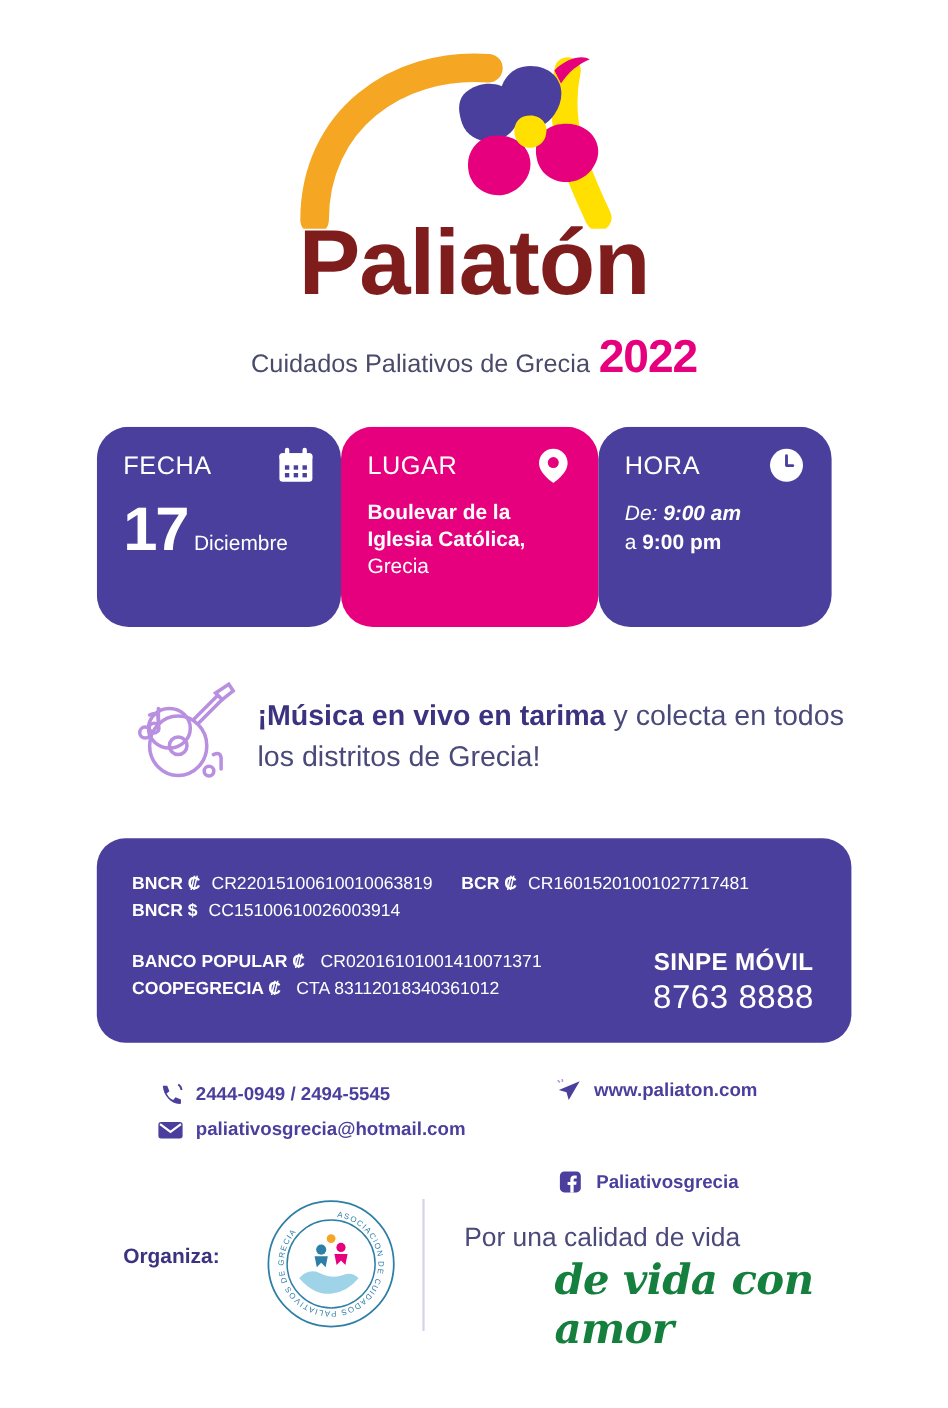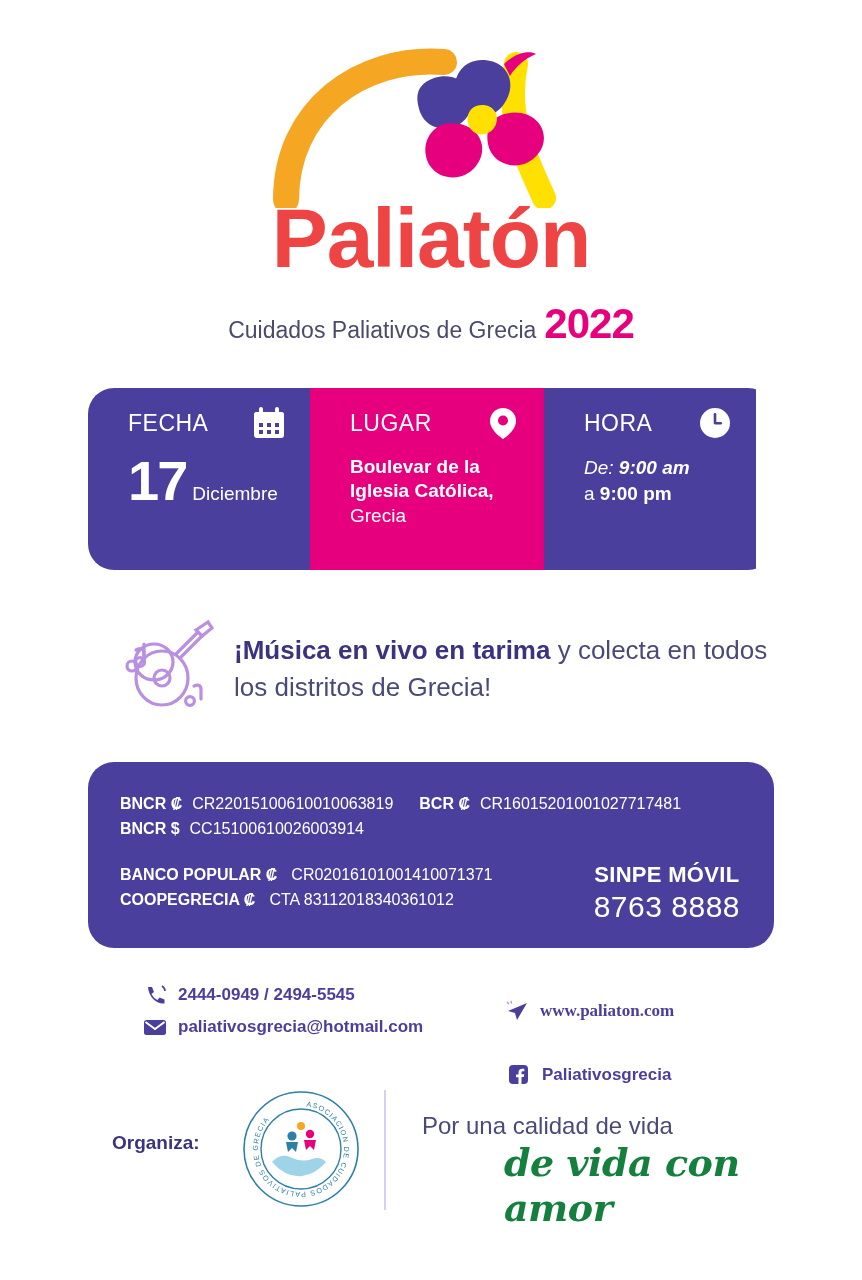--- a/index.html
+++ b/index.html
@@ -33,21 +33,21 @@
   }
   .brand-title {
     position: absolute;
     top: 148px;
     left: 0;
     width: 862px;
     text-align: center;
     font-size: 84px;
     font-weight: bold;
     letter-spacing: -1px;
-    color: #ef4444;
+    color: #7f1d1d;
     line-height: 1;
   }
   .brand-sub-row {
     position: absolute;
     top: 252px;
     left: 0;
     width: 862px;
     text-align: center;
     white-space: nowrap;
   }
@@ -71,23 +71,24 @@
     top: 388px;
     left: 88px;
     width: 686px;
     height: 182px;
     display: flex;
     border-radius: 26px;
     overflow: hidden;
   }
   .info-cell {
     position: relative;
-    padding: 22px 24px 0 40px;
+    padding: 22px 24px 0 24px;
     box-sizing: border-box;
     color: #ffffff;
+    border-radius: 29px;
   }
   .cell-fecha { width: 222px; background: #4a3f9c; }
   .cell-lugar { width: 234px; background: #e6007e; }
   .cell-hora  { width: 212px; background: #4a3f9c; }
 
   .cell-title {
     font-size: 23px;
     letter-spacing: 0.5px;
     font-weight: normal;
   }
@@ -228,21 +229,21 @@
     align-items: center;
   }
   .contact-item span.ic {
     width: 26px;
     height: 22px;
     margin-right: 10px;
     display: inline-block;
   }
   .c-phone { left: 0;   top: 4px; }
   .c-mail  { left: 0;   top: 36px; }
-  .c-web   { left: 362px; top: 20px; font-family: Liberation Serif, serif; }
+  .c-web   { left: 362px; top: 0; }
   .c-fb    { left: 364px; top: 36px; margin-top: 48px; }
 
   
   .footer {
     position: absolute;
     top: 1090px;
     left: 112px;
     width: 700px;
     height: 130px;
   }

